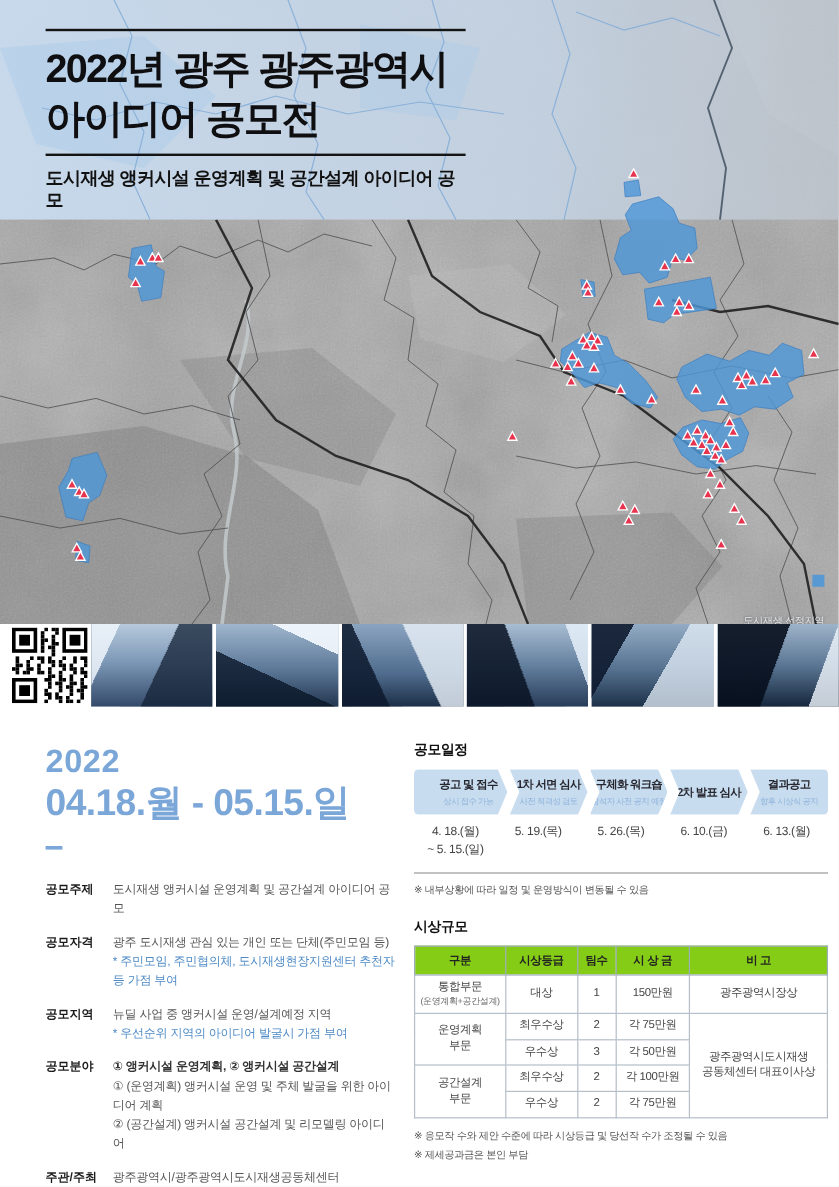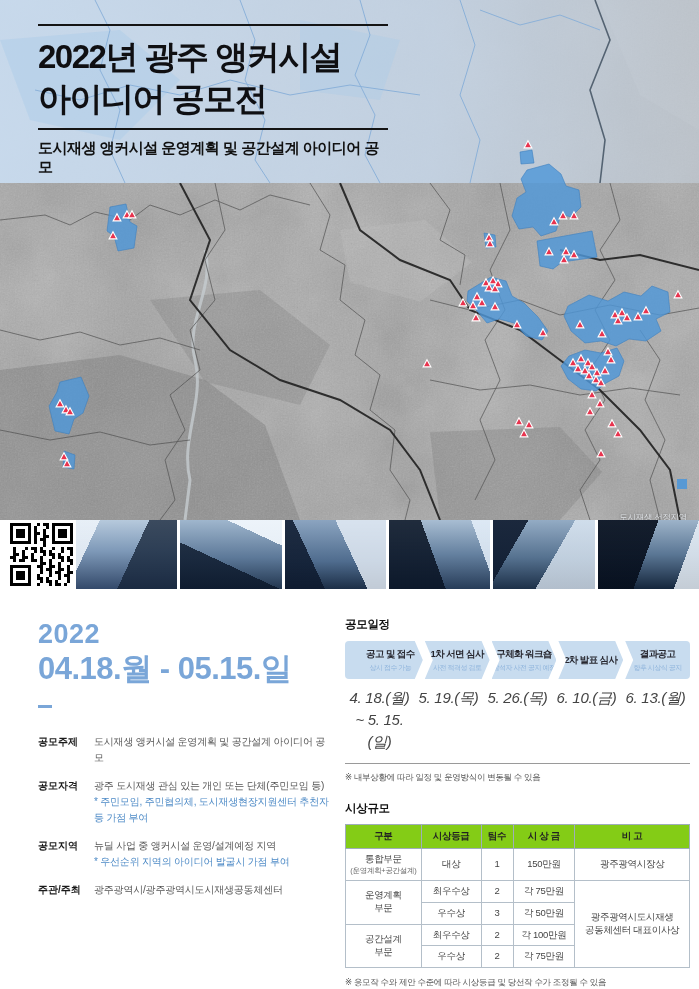--- a/index.html
+++ b/index.html
@@ -58,21 +58,21 @@
         align-items:center;margin-left:2px;
         clip-path:polygon(0 0,calc(100% - 8px) 0,100% 50%,calc(100% - 8px) 100%,0 100%,8px 50%);}
   .chev.first{margin-left:0;border-radius:4px 0 0 4px;
         clip-path:polygon(0 0,calc(100% - 8px) 0,100% 50%,calc(100% - 8px) 100%,0 100%);padding-left:13px;}
   .chev.last{border-radius:0 4px 4px 0;
         clip-path:polygon(0 0,100% 0,100% 100%,0 100%,8px 50%);}
   .chev-title{font-size:9.5px;font-weight:bold;color:#26262e;letter-spacing:-0.6px;white-space:nowrap;}
   .chev-sub{font-size:7px;color:#8fb4dc;letter-spacing:-0.5px;margin-top:2px;white-space:nowrap;}
   .chev-sub:empty{display:none;}
   .sched-dates{display:flex;margin-top:8px;}
-  .sched-date{flex:1 1 0;text-align:center;font-size:15px;color:#444;line-height:1.45;letter-spacing:-0.3px;font-style:italic;}
+  .sched-date{flex:1 1 0;text-align:center;font-size:10px;color:#444;line-height:1.45;letter-spacing:-0.3px;}
   .thin-rule{border:none;border-top:1px solid #9a9a9a;margin:11px 0 7px 0;}
   .small-note{font-size:8.5px;color:#555;letter-spacing:-0.3px;line-height:1.5;}
   .awards-block{margin-top:17px;}
   table.awards{border-collapse:collapse;width:345px;margin-top:8px;text-align:center;
                font-size:9.5px;color:#444;letter-spacing:-0.3px;}
   table.awards th{background:#84cc16;border:1px solid #9fadba;padding:5px 2px;font-weight:bold;color:#222;}
   table.awards td{border:1px solid #b4bfc9;padding:4px 2px;line-height:1.35;}
   .cat-sub{font-size:7.5px;color:#666;display:block;}
   .col-cat{width:76px;}.col-grade{width:60px;}.col-team{width:32px;}.col-prize{width:62px;}.col-note{width:115px;}
   .awards-notes{margin-top:8px;}
@@ -222,21 +222,21 @@
           <polygon points="601,449.7 604.9,456.9 597.1,456.9" class="anchor-marker"></polygon>
           <polygon points="519,417.7 522.9,424.9 515.1,424.9" class="anchor-marker"></polygon>
           <polygon points="529,420.7 532.9,427.9 525.1,427.9" class="anchor-marker"></polygon>
           <polygon points="524,429.7 527.9,436.9 520.1,436.9" class="anchor-marker"></polygon>
         </g>
     </svg>
 
     <div class="map-header">
       <div class="rule"></div>
       <div class="poster-title">
-        <div>2022년 광주 앵커시설</div>
+        <div>2022년 광주 광주광역시</div>
         <div>아이디어 공모전</div>
       </div>
       <div class="rule"></div>
       <div class="poster-subtitle">도시재생 앵커시설 운영계획 및 공간설계 아이디어 공모</div>
     </div>
 
     <div class="map-legend">
       <div class="legend-row">
         <span class="legend-swatch"></span>
         <span class="legend-label">도시재생 선정지역</span>
@@ -399,20 +399,28 @@
           </div>
         </div>
         <div class="detail-row">
           <div class="detail-label">공모지역</div>
           <div class="detail-body">
             <div>뉴딜 사업 중 앵커시설 운영/설계예정 지역</div>
             <div class="accent">* 우선순위 지역의 아이디어 발굴시 가점 부여</div>
           </div>
         </div>
         <div class="detail-row">
+          <div class="detail-label">공모분야</div>
+          <div class="detail-body">
+            <div class="bold">① 앵커시설 운영계획, ② 앵커시설 공간설계</div>
+            <div>① (운영계획) 앵커시설 운영 및 주체 발굴을 위한 아이디어 계획</div>
+            <div>② (공간설계) 앵커시설 공간설계 및 리모델링 아이디어</div>
+          </div>
+        </div>
+        <div class="detail-row">
           <div class="detail-label">주관/주최</div>
           <div class="detail-body">
             <div>광주광역시/광주광역시도시재생공동체센터</div>
           </div>
         </div>
 
       </div>
     </div>
 
     <div class="right-col">

